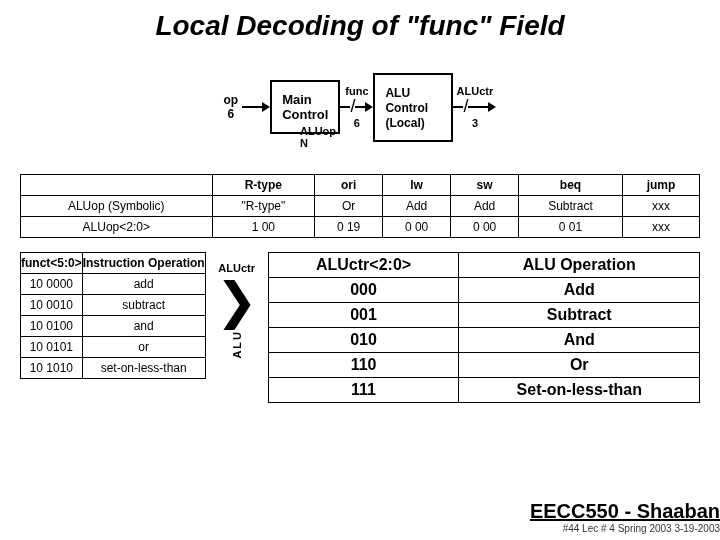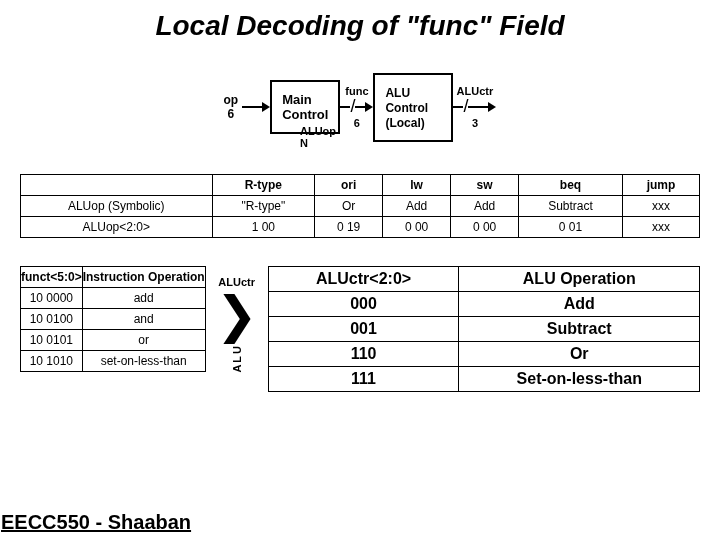--- a/index.html
+++ b/index.html
@@ -47,21 +47,21 @@
       align-items: center;
       font-size: 12px;
       font-weight: bold;
       margin-right: 4px;
     }
     
     .main-table {
       width: 100%;
       border-collapse: collapse;
       font-size: 12px;
-      margin-bottom: 28px;
+      margin-bottom: 14px;
     }
     .main-table th, .main-table td {
       border: 1px solid #000;
       padding: 3px 8px;
       text-align: center;
     }
     .main-table th {
       background: #fff;
       font-weight: bold;
     }
@@ -95,25 +95,25 @@
       text-align: center;
       font-weight: bold;
     }
     .right-table th {
       font-weight: bold;
     }
     
     .footer {
       position: absolute;
       bottom: 6px;
-      left: 1px;
+      left: 16px;
       right: 0;
       display: flex;
       flex-direction: column;
-      align-items: flex-start;
+      align-items: flex-end;
     }
     .footer-title {
       font-size: 20px;
       font-weight: bold;
       text-decoration: underline;
     }
     .footer-sub {
       font-size: 10px;
       color: #333;
     }
@@ -251,20 +251,24 @@
           <th>funct&lt;5:0&gt;</th>
           <th>Instruction Operation</th>
         </tr>
       </thead>
       <tbody id="left-table-body">
       <tr>
             <td>10 0000</td>
             <td>add</td>
           </tr>
           <tr>
+            <td>10 0010</td>
+            <td>subtract</td>
+          </tr>
+          <tr>
             <td>10 0100</td>
             <td>and</td>
           </tr>
           <tr>
             <td>10 0101</td>
             <td>or</td>
           </tr>
           <tr>
             <td>10 1010</td>
             <td>set-on-less-than</td>
@@ -290,29 +294,34 @@
       <tbody id="right-table-body">
       <tr>
             <td>000</td>
             <td>Add</td>
           </tr>
           <tr>
             <td>001</td>
             <td>Subtract</td>
           </tr>
           <tr>
+            <td>010</td>
+            <td>And</td>
+          </tr>
+          <tr>
             <td>110</td>
             <td>Or</td>
           </tr>
           <tr>
             <td>111</td>
             <td>Set-on-less-than</td>
           </tr>
         </tbody>
     </table>
 
   </div>
 
   <div class="footer">
     <div class="footer-title">EECC550 - Shaaban</div>
+    <div class="footer-sub">#44   Lec # 4   Spring 2003   3-19-2003</div>
   </div>
 
 </div>
 
 </body></html>

